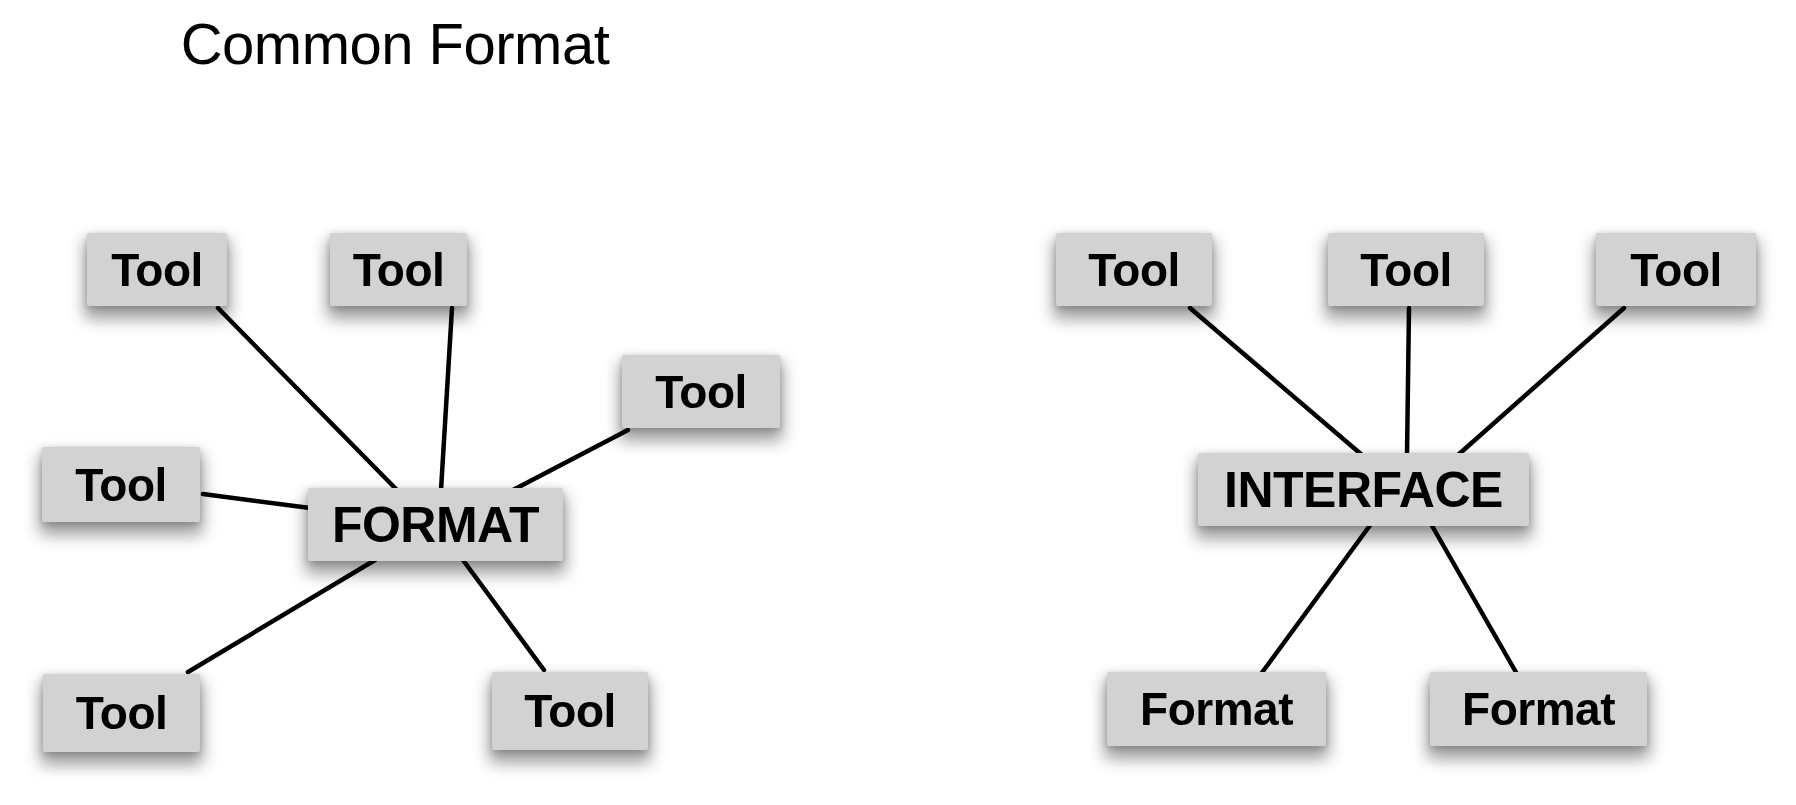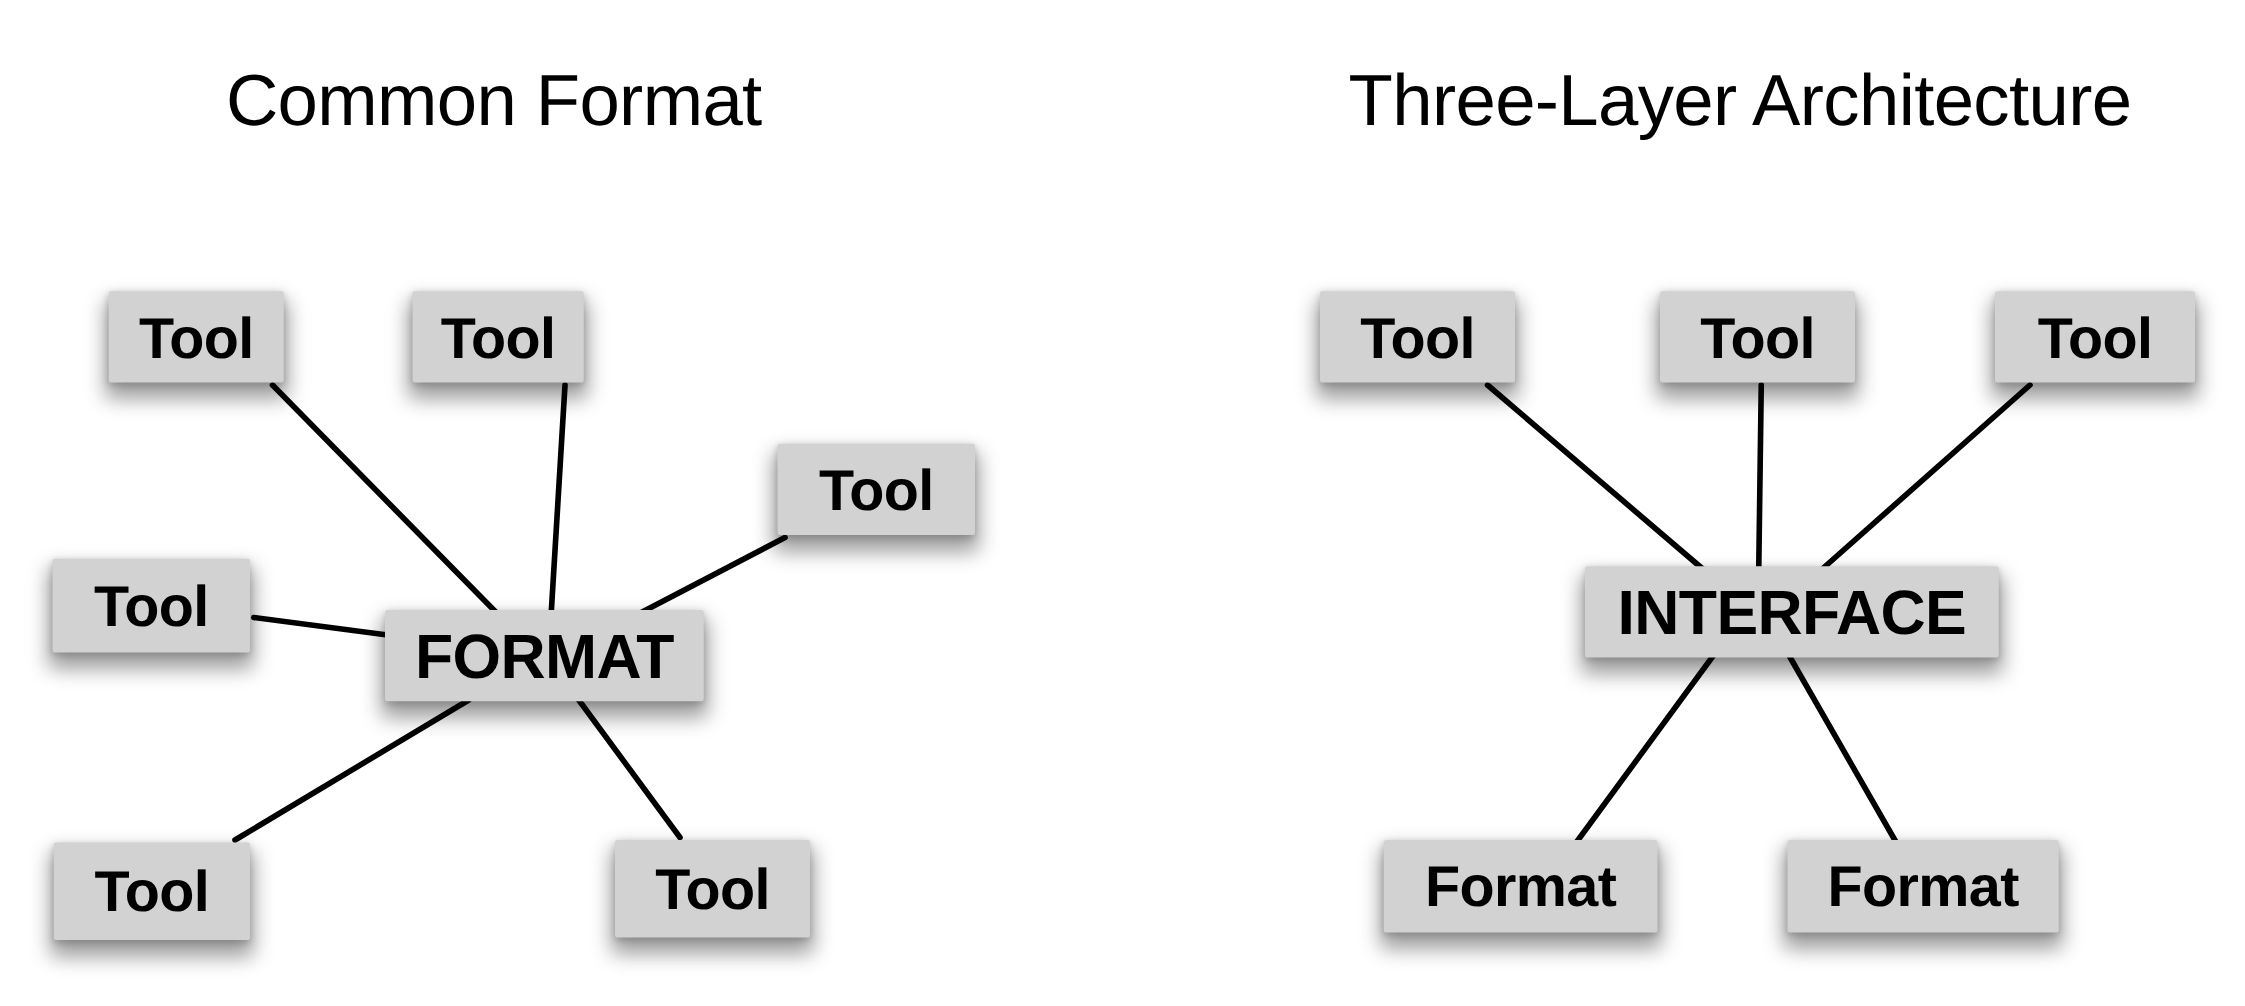--- a/index.html
+++ b/index.html
@@ -30,21 +30,20 @@
   .diagram-title {
     position: absolute;
     transform: translateX(-50%);
     font-size: 58px;
     line-height: 1.24;
     text-align: center;
     white-space: nowrap;
     color: #000000;
     font-weight: 400;
     letter-spacing: -0.5px;
-    margin-top: 37px;
   }
   .node {
     position: absolute;
     box-sizing: border-box;
     background: #d2d2d2;
     border-radius: 2px;
     display: flex;
     align-items: center;
     justify-content: center;
     color: #000000;
@@ -96,28 +95,27 @@
     </div>
     <div class="node leaf" style="left: 1056px; top: 233px; width: 156px; height: 73px; background: rgb(210, 210, 210); color: rgb(0, 0, 0);">
       <span>Tool</span>
     </div>
     <div class="node leaf" style="left: 1328px; top: 233px; width: 156px; height: 73px; background: rgb(210, 210, 210); color: rgb(0, 0, 0);">
       <span>Tool</span>
     </div>
     <div class="node leaf" style="left: 1596px; top: 233px; width: 160px; height: 73px; background: rgb(210, 210, 210); color: rgb(0, 0, 0);">
       <span>Tool</span>
     </div>
-    <div class="node hub" style="left: 1268px; top: 453px; width: 331px; height: 73px; background: rgb(210, 210, 210); color: rgb(0, 0, 0);">
+    <div class="node hub" style="left: 1198px; top: 453px; width: 331px; height: 73px; background: rgb(210, 210, 210); color: rgb(0, 0, 0);">
       <span>INTERFACE</span>
     </div>
     <div class="node leaf" style="left: 1107px; top: 672px; width: 219px; height: 74px; background: rgb(210, 210, 210); color: rgb(0, 0, 0);">
       <span>Format</span>
     </div>
     <div class="node leaf" style="left: 1430px; top: 672px; width: 217px; height: 74px; background: rgb(210, 210, 210); color: rgb(0, 0, 0);">
       <span>Format</span>
     </div>
   </div>
 
 <div class="diagram-title" id="left-title" style="top: 8px; left: 395px; color: rgb(0, 0, 0);">Common Format</div>
 
 <div class="diagram-title" id="right-title" style="top: 8px; left: 1392px; color: rgb(0, 0, 0);">
-  <div>Three-Layer Architecture</div>
 </div>
 
 </body></html>

